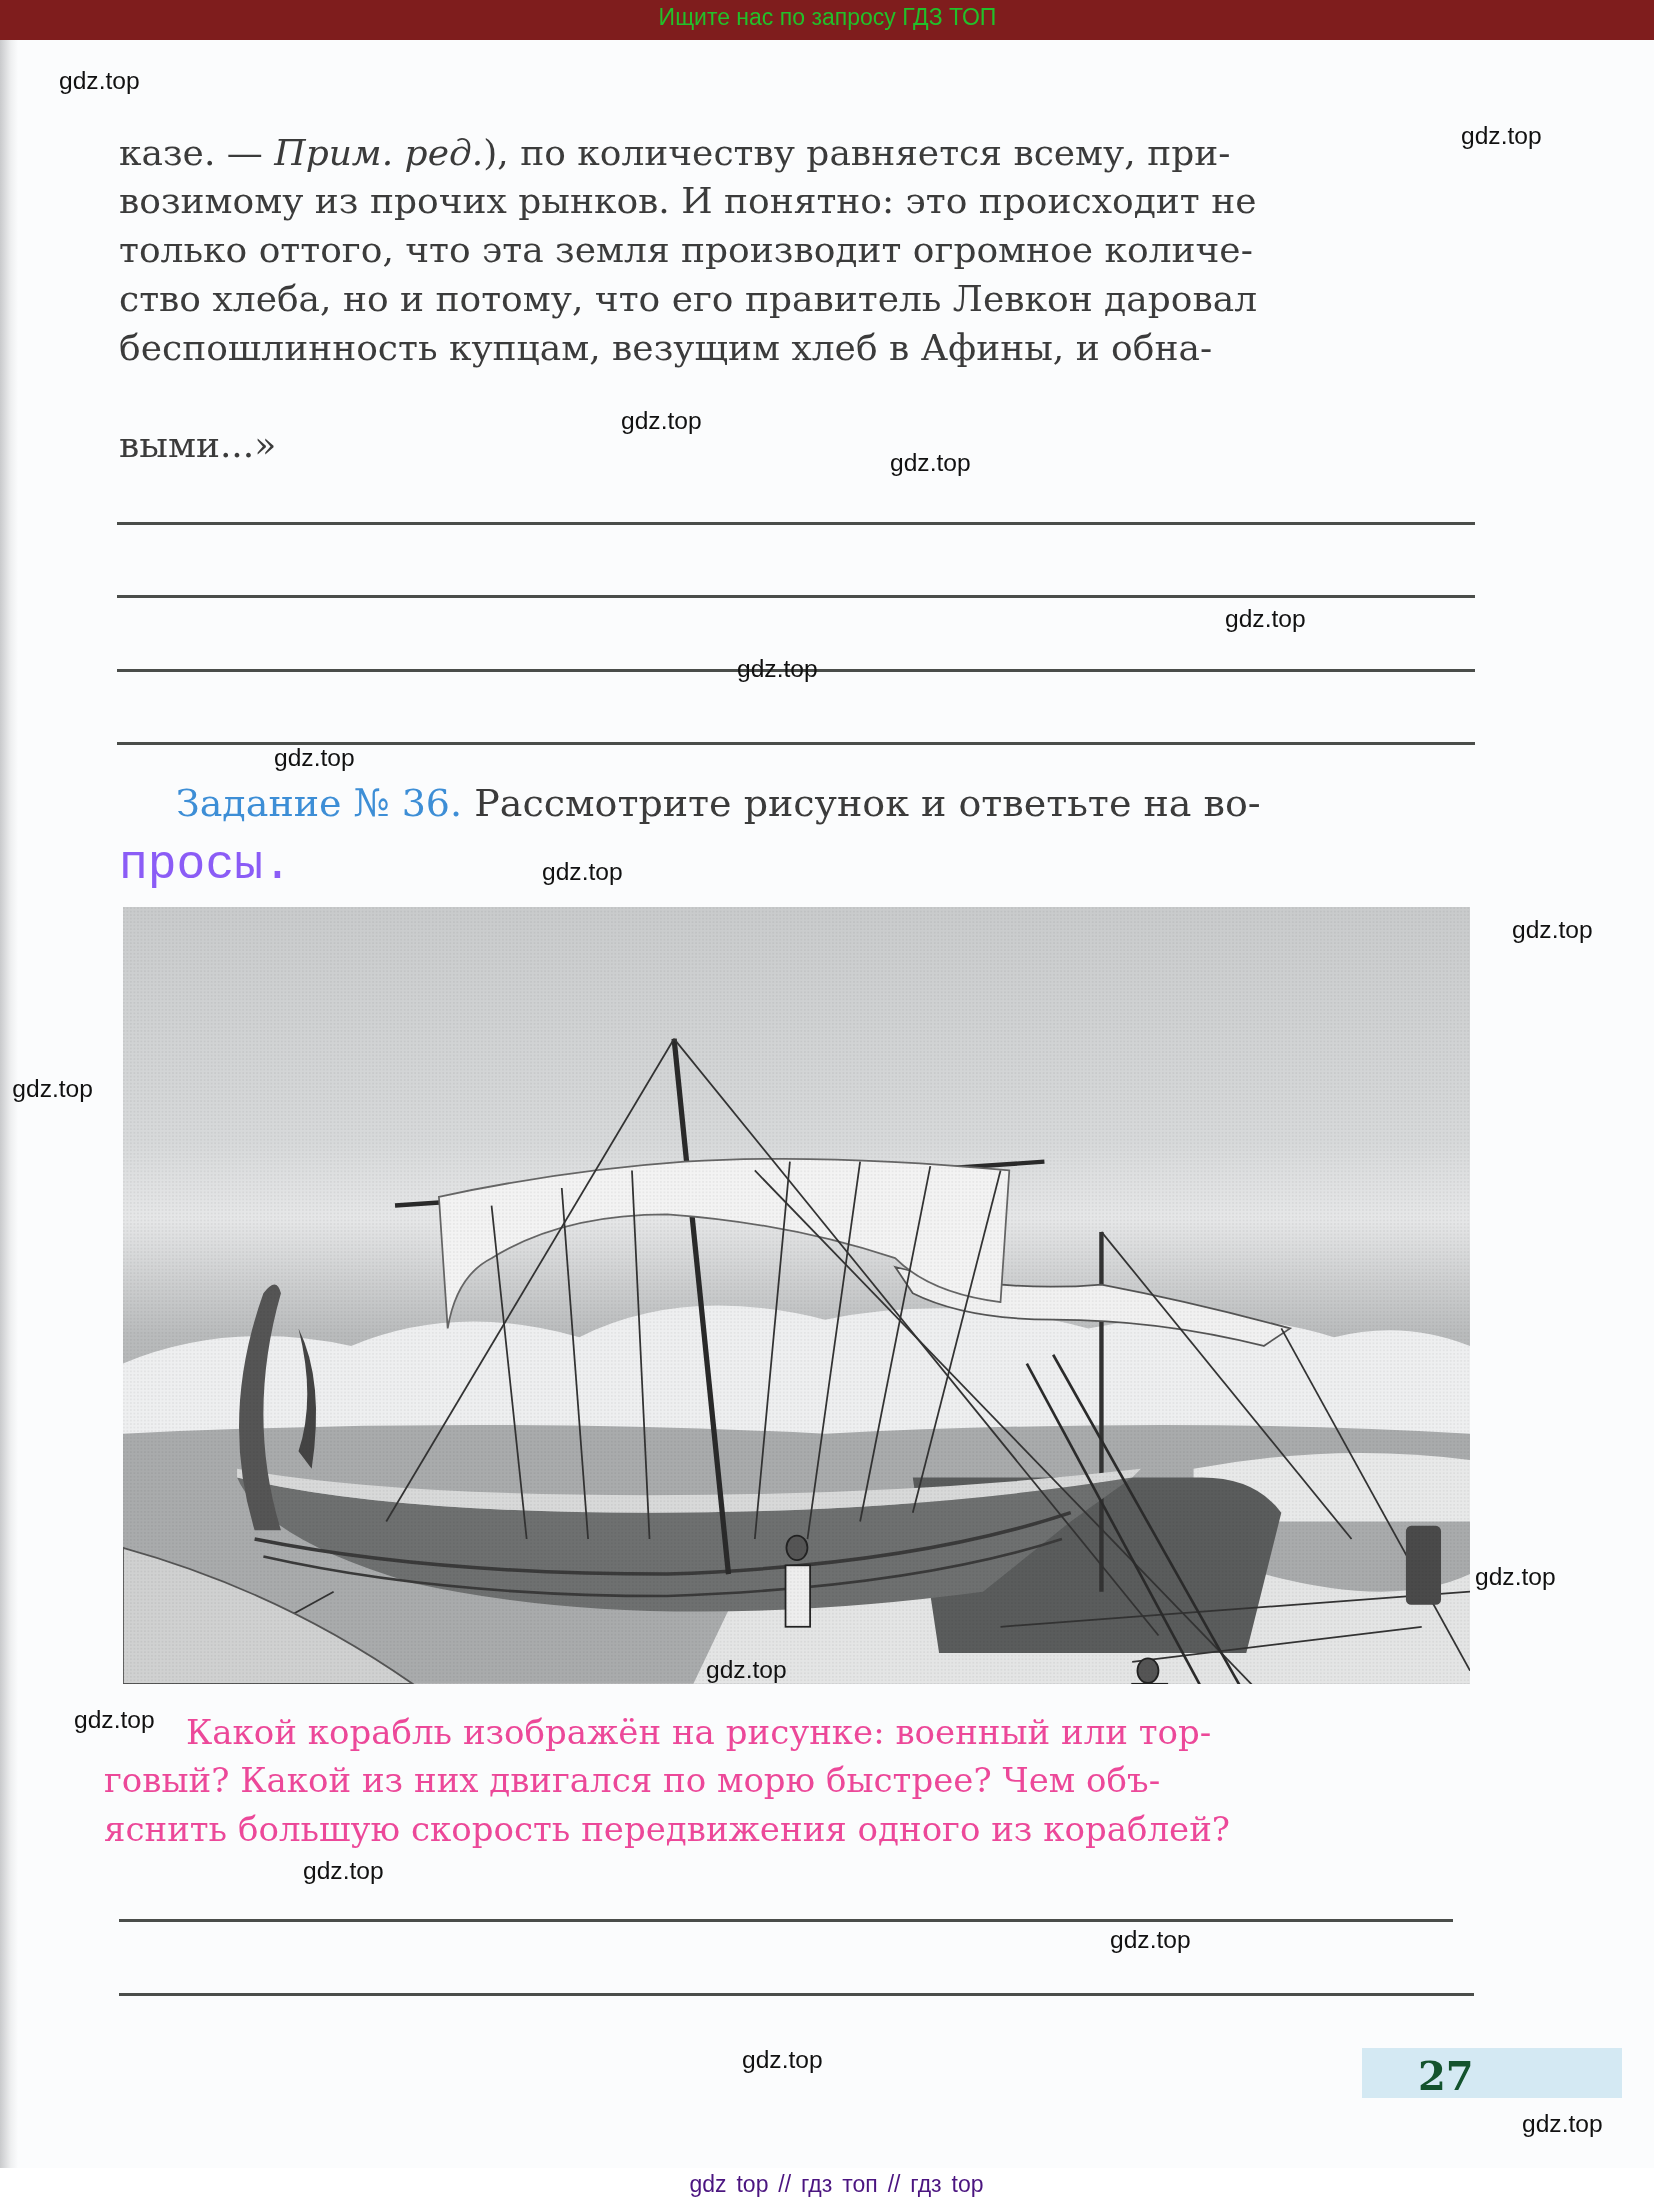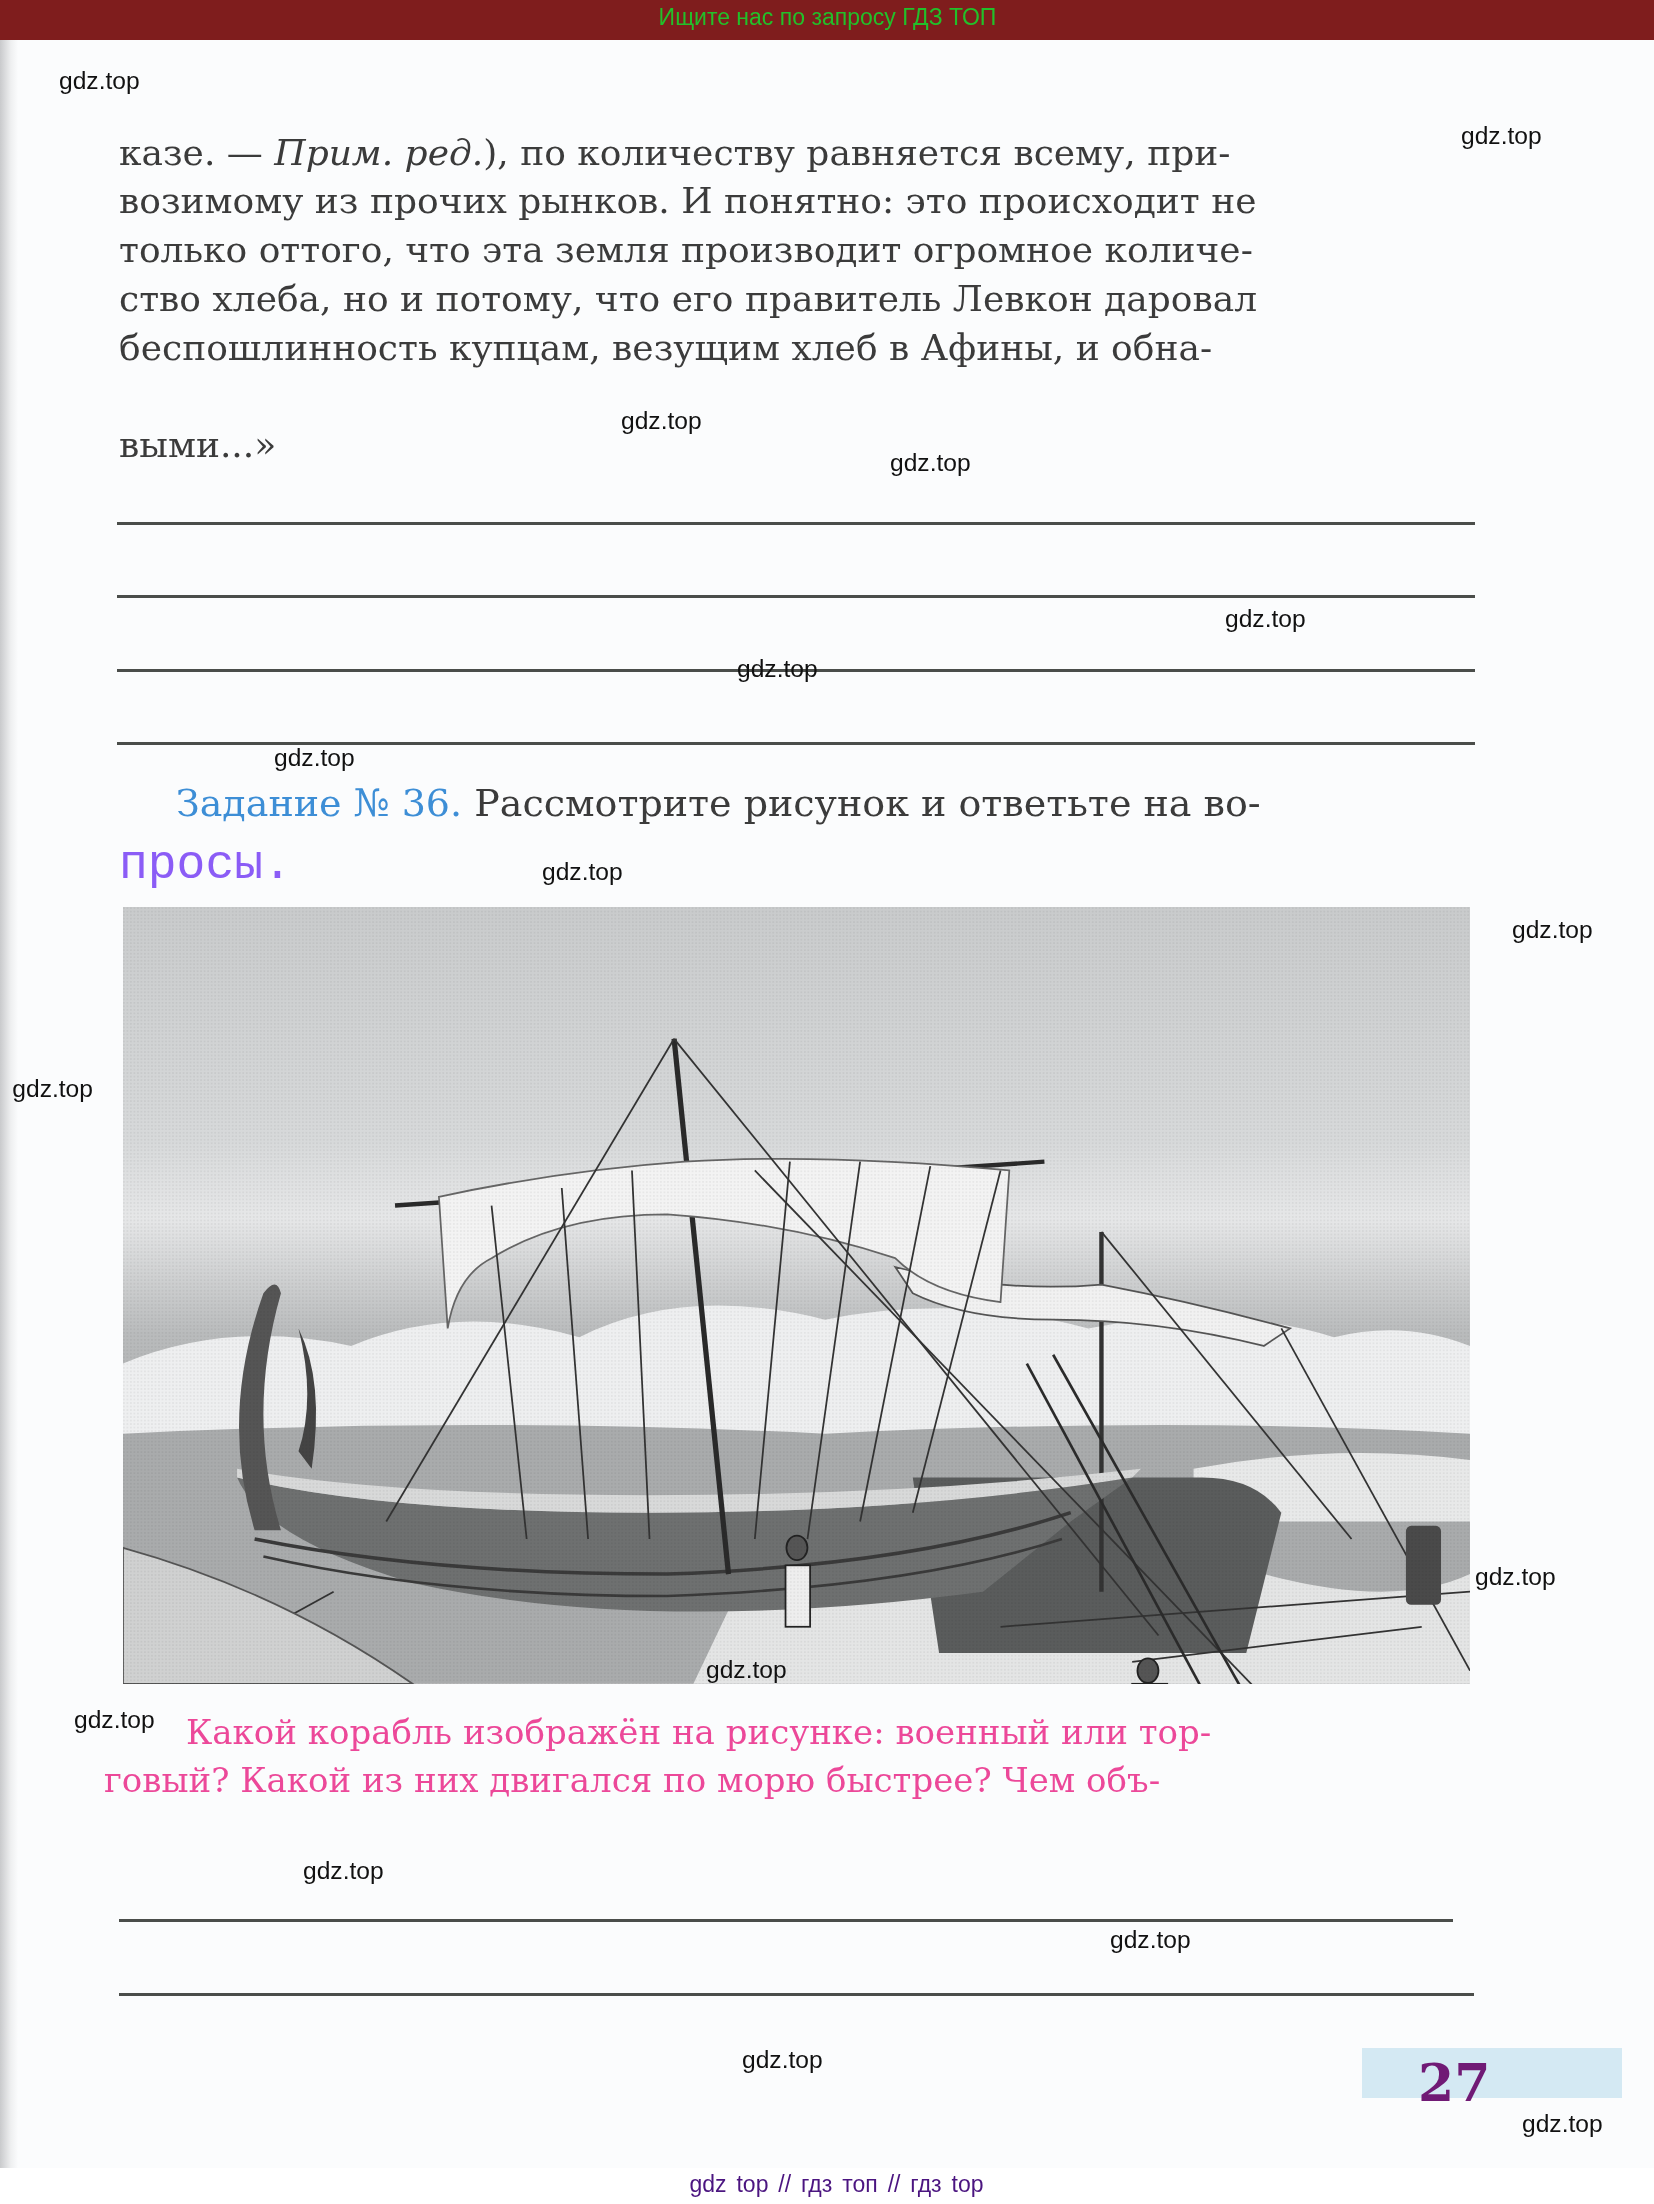--- a/index.html
+++ b/index.html
@@ -34,21 +34,21 @@
     background:linear-gradient(180deg,#c9cbcc 0%,#d7d9da 30%,#e6e7e8 40%,#b9bbbc 55%,#a7a9aa 75%,#dcdddd 100%);
   }
   .illustration svg { position:absolute; left:0; top:0; }
   .question { position:absolute; left:104px; top:1712px; font-size:34px; color:#ec4899; }
   .question .ql { position:absolute; white-space:nowrap; left:0; }
   .page-num-box {
     position:absolute; left:1362px; top:2048px; width:260px; height:50px;
     background:#d4e9f3;
   }
   .page-num {
-    position:absolute; left:56px; top:3.5px; font-size:52px; font-weight:bold; color:#701a75;
+    position:absolute; left:56px; top:3.5px; font-size:40px; font-weight:bold; color:#14532d;
     font-family:"DejaVu Serif", serif;
   }
   .wm {
     position:absolute; font-family:"Liberation Sans", sans-serif; font-size:24.6px; color:#111;
     white-space:nowrap;
   }
   .footer {
     position:absolute; left:0; top:2168px; width:1655px; height:36px; text-align:center;
     color:#4b1580; font-family:"Liberation Sans", sans-serif; font-size:23px; line-height:33px;
     background:#fff; word-spacing:3.5px;padding-left:9px;
@@ -157,20 +157,21 @@
     <rect x="1462" y="705" width="40" height="90" rx="6" fill="#4a4a4a"></rect>
 
     <path d="M0 730 Q180 780 330 885 L0 885 Z" fill="#d0d1d1" stroke="#555" stroke-width="2"></path>
     <rect width="1535" height="885" fill="url(#ht)"></rect>
   </svg>
 </div>
 
 <div class="question" style="width:1369px; height:149px;">
   <div class="ql" style="top:0; left:82px;">Какой корабль изображён на рисунке: военный или тор-</div>
   <div class="ql" style="top:48px; left:0;">говый? Какой из них двигался по морю быстрее? Чем объ-</div>
+  <div class="ql" style="top:97px; left:0;">яснить большую скорость передвижения одного из кораблей?</div>
 </div>
 
 <div class="rule" style="left:119px; top:1919px; width:1334px;"></div>
 <div class="rule" style="left:119px; top:1993px; width:1355px;"></div>
 
 <div class="page-num-box">
   <span class="page-num">27</span>
 </div>
 
 <div class="wm" style="left:59px;  top:67px;">gdz.top</div>

